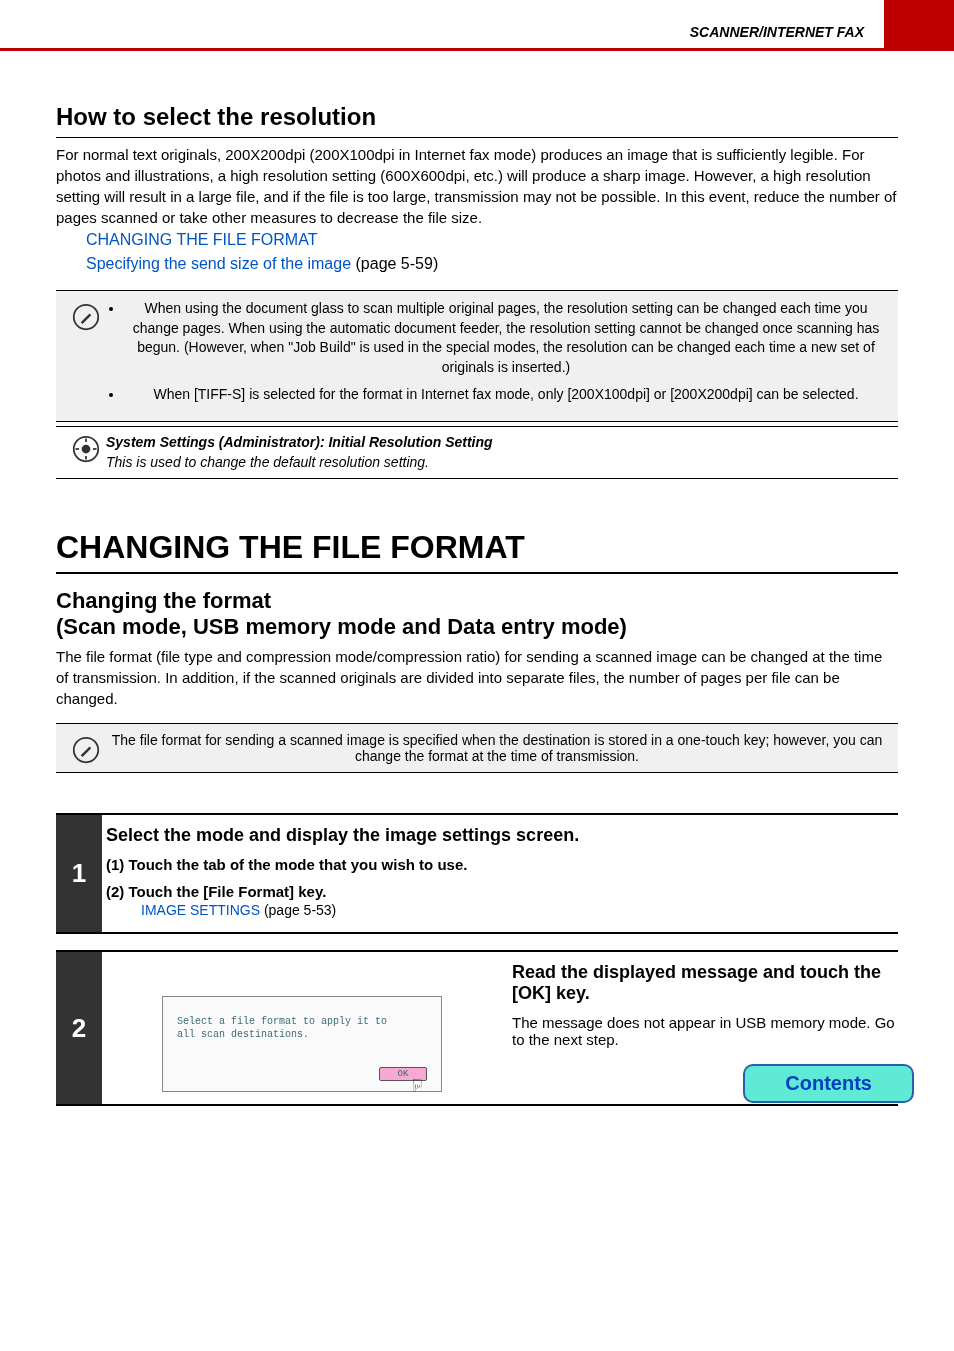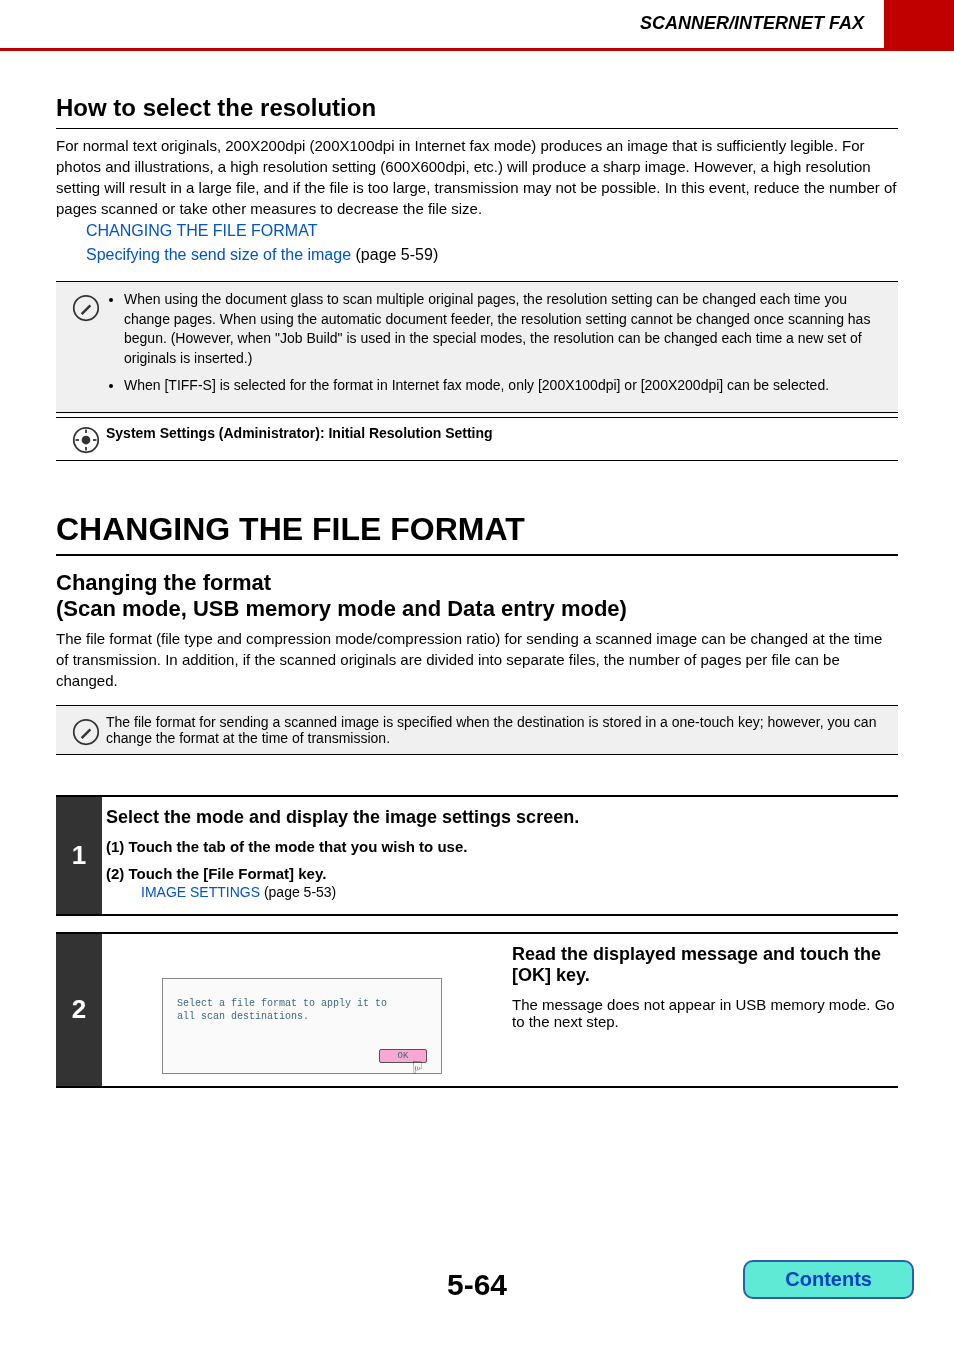--- a/index.html
+++ b/index.html
@@ -14,35 +14,35 @@
     display: flex;
     align-items: flex-end;
     border-bottom: 3px solid #c00000;
     height: 48px;
   }
   .header-title {
     flex: 1;
     text-align: right;
     font-weight: bold;
     font-style: italic;
-    font-size: 18px;
+    font-size: 14px;
     padding-right: 20px;
-    padding-bottom: 14px;
+    padding-bottom: 8px;
   }
   .header-red {
     width: 70px;
     height: 48px;
     background: #c00000;
   }
   .content {
     padding: 40px 56px 0 56px;
   }
   h2.section-h2 {
     font-size: 24px;
-    margin: 3px 0 4px 0;
+    margin: 12px 0 4px 0;
     border-bottom: 1px solid #000;
     padding-bottom: 6px;
   }
   .body-text {
     font-size: 15px;
     line-height: 1.4;
     margin: 6px 0 0 0;
   }
   .link {
     color: #0054c6;
@@ -55,34 +55,34 @@
     margin-top: 14px;
     border-top: 1px solid #000;
     border-bottom: 1px solid #000;
     background: #f0f0f0;
     padding: 8px 10px 8px 10px;
     display: flex;
     align-items: flex-start;
     font-size: 14px;
   }
   .note-icon-col { width: 40px; flex: 0 0 40px; display:flex; justify-content:center; padding-top:4px; }
-  .note-content { flex: 1; }
+  .note-content { flex: 1; text-align: center; }
   .note-content ul { margin: 0; padding-left: 18px; }
   .note-content li { margin-bottom: 8px; line-height: 1.4; }
   .admin-box {
     border-top: 1px solid #000;
     border-bottom: 1px solid #000;
     padding: 6px 10px;
     display: flex;
     align-items: flex-start;
     font-size: 14px;
     margin-top: 4px;
   }
   .admin-icon-col { width: 40px; flex: 0 0 40px; display:flex; justify-content:center; padding-top:2px; }
-  .admin-content { flex:1; line-height:1.4; }
+  .admin-content { flex:1; line-height:1.4;font-style:italic; }
   h1.main-h1 {
     font-size: 32px;
     margin: 50px 0 6px 0;
     border-bottom: 2px solid #000;
     padding-bottom: 6px;
   }
   h2.sub-h2 {
     font-size: 22px;
     margin: 14px 0 4px 0;
   }
@@ -235,20 +235,21 @@
         <g fill="#333">
           <rect x="15" y="4" width="2" height="4"></rect>
             <rect x="15" y="24" width="2" height="4"></rect>
           <rect x="4" y="15" width="4" height="2"></rect>
             <rect x="24" y="15" width="4" height="2"></rect>
         </g>
       </svg>
     </div>
     <div class="admin-content">
       <strong>System Settings (Administrator): Initial Resolution Setting</strong><br>
+      <span>This is used to change the default resolution setting.</span>
     </div>
   </div>
 
   <h1 class="main-h1">CHANGING THE FILE FORMAT</h1>
   <h2 class="sub-h2">
     <span>Changing the format</span><br>
     <span>(Scan mode, USB memory mode and Data entry mode)</span>
   </h2>
   <p class="body-text">The file format (file type and compression mode/compression ratio) for sending a scanned image can be changed at the time of transmission. In addition, if the scanned originals are divided into separate files, the number of pages per file can be changed.</p>
 
@@ -294,19 +295,18 @@
           <span class="pointer-hand">☟</span>
         </div>
       </div>
       <div class="step2-right">
         <div class="step-title">Read the displayed message and touch the [OK] key.</div>
         <div style="font-size:15px;">The message does not appear in USB memory mode. Go to the next step.</div>
       </div>
     </div>
   </div>
 
-  <div class="page-number">5-64</div>
 
 </div>
 
 <div class="footer-area">
   <div class="contents-btn">Contents</div>
 </div>
 
 </body></html>

